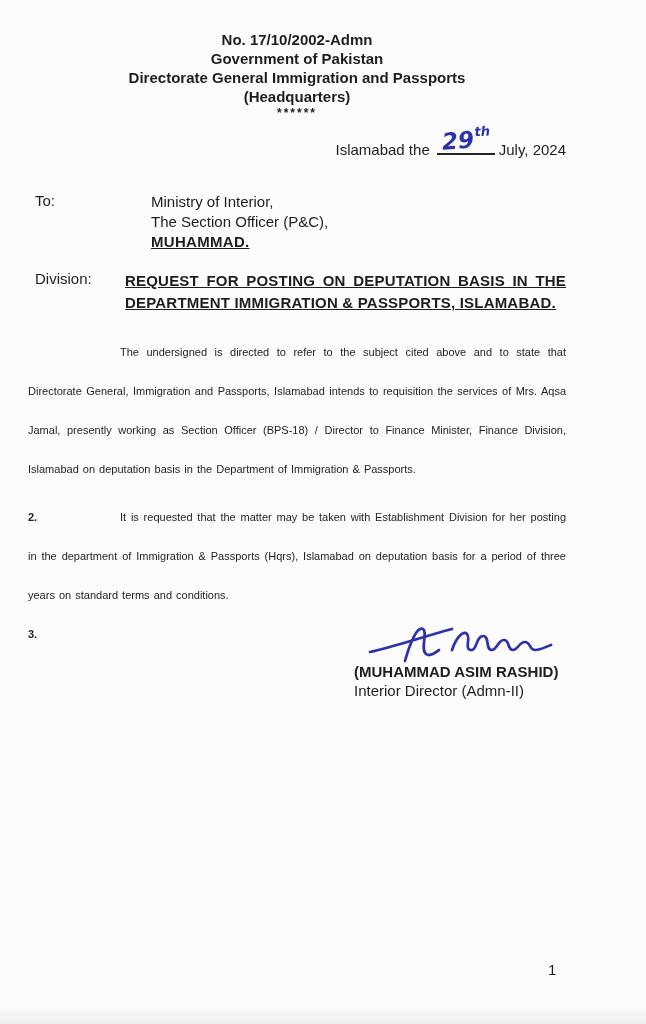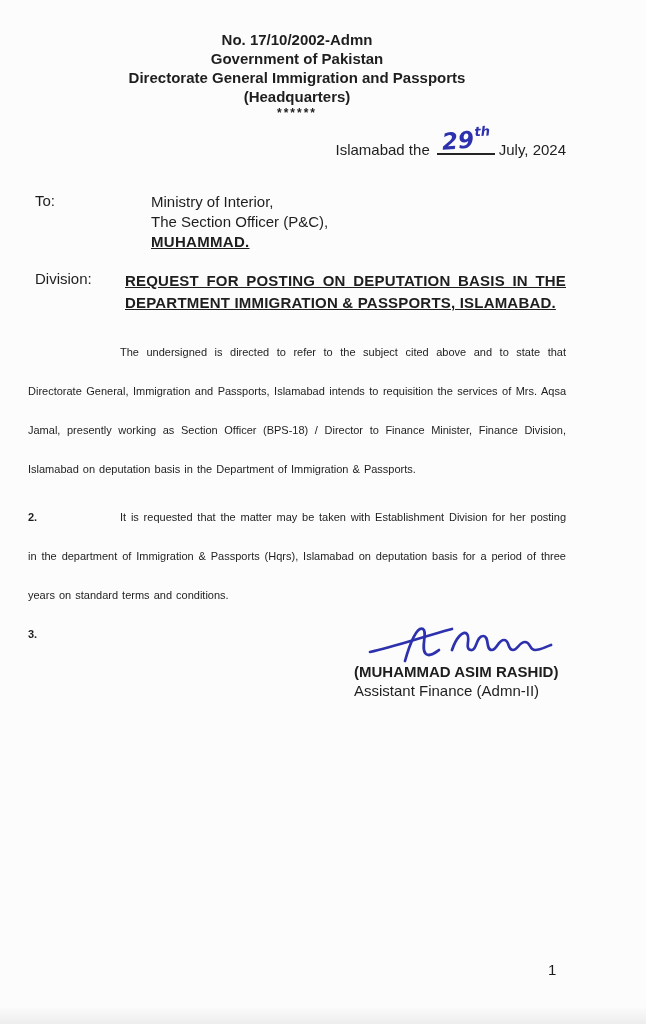--- a/index.html
+++ b/index.html
@@ -111,19 +111,19 @@
       <span class="pnum">3.</span>
     </div>
 
     <div class="sig-block">
       <svg class="sig-svg" width="192" height="48" viewBox="0 0 192 48" fill="none">
         <path d="M6 35 C 30 30, 58 20, 88 12" stroke="currentColor" stroke-width="2.7" stroke-linecap="round"></path>
         <path d="M41 44 C 46 26, 53 9, 59 12 C 64 15, 56 32, 62 37 C 66 40, 71 36, 75 33" stroke="currentColor" stroke-width="2.7" stroke-linecap="round"></path>
         <path d="M88 33 C 92 21, 99 13, 103 17 C 107 21, 100 32, 107 33 C 113 34, 112 19, 119 19 C 126 19, 121 33, 128 33 C 133 33, 134 23, 140 23 C 146 23, 143 33, 149 33 C 154 33, 155 25, 161 25 C 167 25, 165 33, 171 33 C 177 33, 181 30, 187 28" stroke="currentColor" stroke-width="2.7" stroke-linecap="round"></path>
       </svg>
       <div class="sig-name">(MUHAMMAD ASIM RASHID)</div>
-      <div class="sig-title">Assistant Finance (Admn-II)</div>
+      <div class="sig-title">Interior Director (Admn-II)</div>
     </div>
 
   </div>
 
   <div class="page-num">1</div>
 </div>
 
 </body></html>

